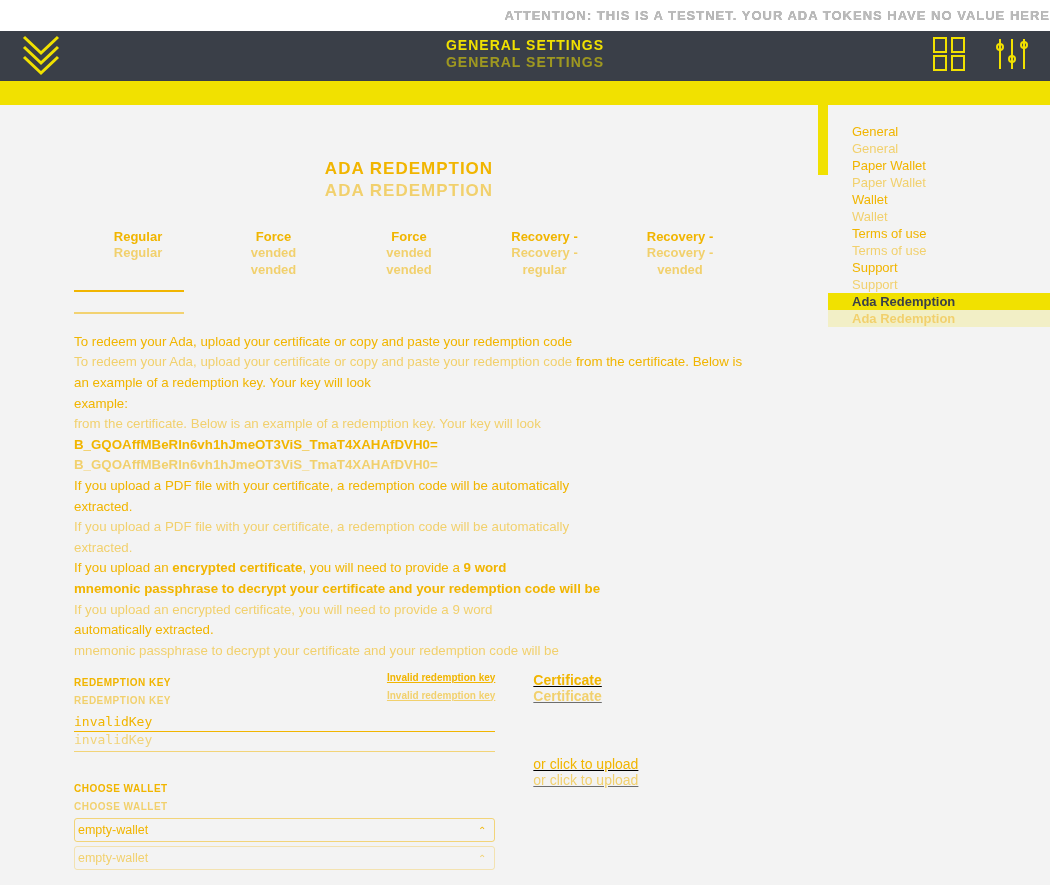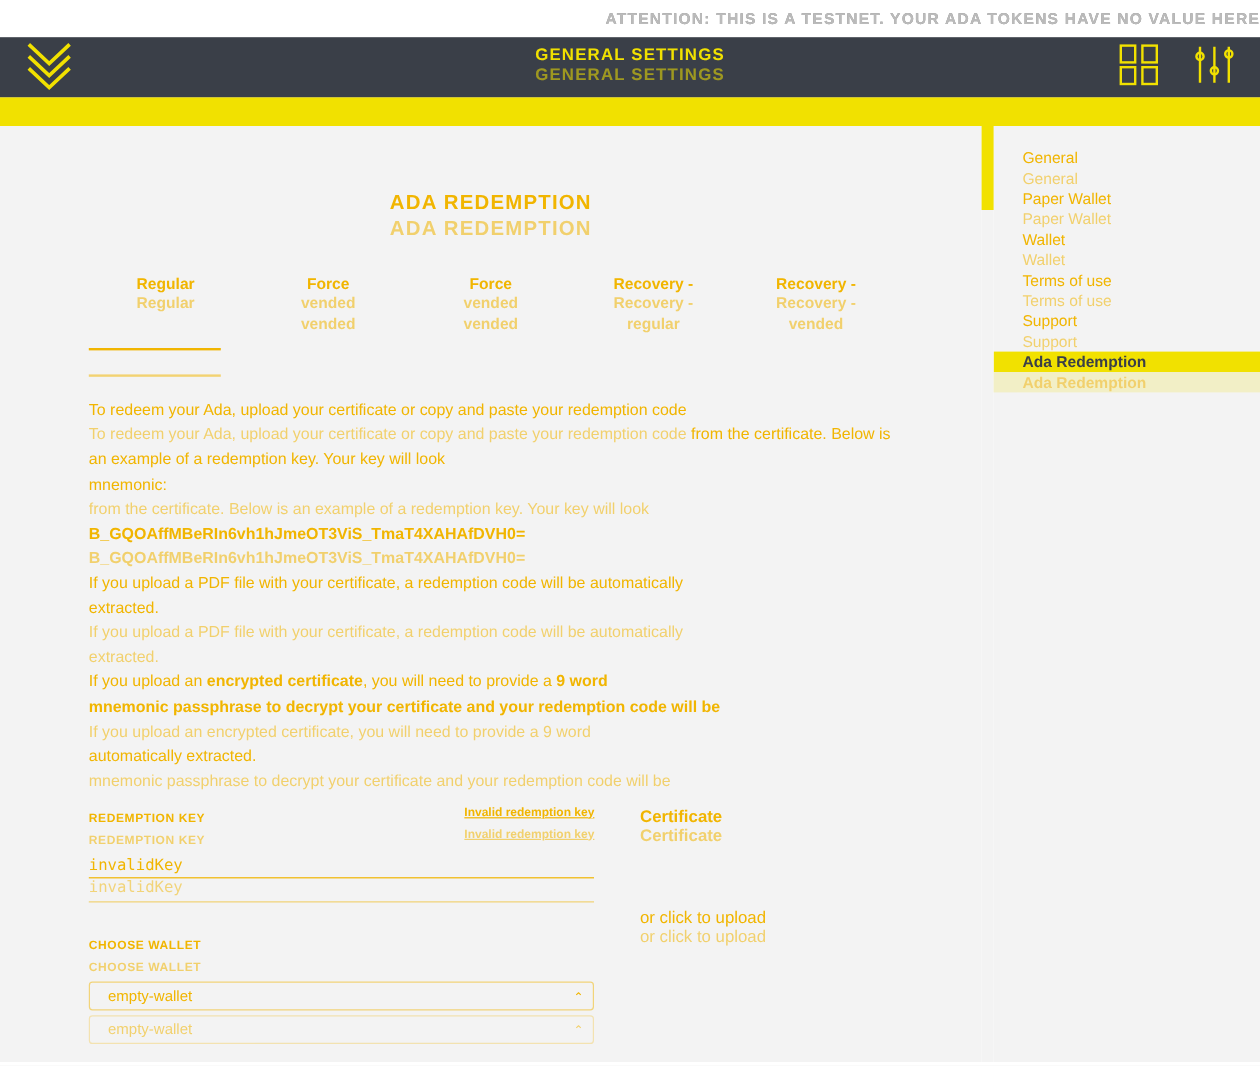--- a/index.html
+++ b/index.html
@@ -39,29 +39,29 @@
   .tab .l3 { display:block; opacity:0.55; }
   .tab.active::after { content:""; position:absolute; left:0; bottom:-4px; height:2px; width:110px; background:#f1b500; }
   .tab.active .underline2 { position:absolute; left:0; bottom:-26px; height:2px; width:110px; background:#f1b50088; }
 
   .instructions { margin:44px 74px 0 74px; font-size:13.3px; color:#f1b500; line-height:1.55; }
   .instructions .dup { opacity:0.55; display:block; }
   .instructions .bold { font-weight:bold; }
 
   .form-row { display:flex; margin:10px 74px 0 74px; gap:38px; }
   .left-form { flex:1.1; }
-  .right-form { flex:0.55; }
+  .right-form { flex:0.55;text-decoration:underline; }
 
   .field-label { font-size:10px; letter-spacing:0.5px; color:#f1b500; font-weight:bold; }
   .field-error { float:right; font-size:10px; color:#f1b500; font-weight:bold;text-decoration:underline; }
   .field-wrap { margin-top:4px; position:relative; }
   .text-input { width:100%; border:none; border-bottom:1.5px solid #f1b500; background:transparent; font-size:13px; color:#f1b500; font-family:monospace; padding:2px 0; outline:none; }
   .dup-input-line { border-bottom:1.5px solid #f1b50080; height:20px; margin-top:0px; font-family:monospace; font-size:13px; color:#f1b50080; }
 
-  .select-wrap { margin-top:4px; border:1px solid #f1b50080; border-radius:3px; padding:4px 15px; font-size:12.5px; color:#f1b500; position:relative; }
+  .select-wrap { margin-top:4px; border:1px solid #f1b50080; border-radius:3px; padding:4px 3px; font-size:12.5px; color:#f1b500; position:relative; }
   .select-caret { position:absolute; right:8px; top:6px; font-size:10px; color:#f1b500; }
 
   .cert-title { color:#f1b500; font-weight:bold; font-size:14px; }
   .cert-title .dup { display:block; opacity:0.55; }
   .upload-hint { color:#f1b500; font-size:14px; margin-top:52px; }
   .upload-hint .dup { display:block; opacity:0.55; }
 
   
   .side-list { display:flex; flex-direction:column; }
   .side-item { padding:1px 0 1px 24px; font-size:13px; color:#f1b500; cursor:pointer; }
@@ -147,21 +147,21 @@
         <span class="l1">Recovery -</span>
         <span class="l2">Recovery -</span>
         <span class="l3">vended</span>
       </div>
     </div>
 
     <div class="instructions">
       <span>To redeem your Ada, upload your certificate or copy and paste your redemption code</span><br>
       <span class="dup" style="display:inline">To redeem your Ada, upload your certificate or copy and paste your redemption code</span>
       <span>from the certificate. Below is an example of a redemption key. Your key will look</span><br>
-      <span>mnemonic:</span>
+      <span>example:</span>
       <span class="dup">from the certificate. Below is an example of a redemption key. Your key will look</span>
       <span class="bold">B_GQOAffMBeRIn6vh1hJmeOT3ViS_TmaT4XAHAfDVH0=</span><br>
       <span class="bold dup" style="display:inline">B_GQOAffMBeRIn6vh1hJmeOT3ViS_TmaT4XAHAfDVH0=</span><br>
       <span>If you upload a PDF file with your certificate, a redemption code will be automatically</span><br>
       <span>extracted.</span>
       <span class="dup">If you upload a PDF file with your certificate, a redemption code will be automatically</span>
       <span class="dup" style="display:inline">extracted.</span><br>
       <span>If you upload an </span><span class="bold">encrypted certificate</span><span>, you will need to provide a </span><span class="bold">9 word</span><br>
       <span class="bold">mnemonic passphrase to decrypt your certificate and your redemption code will be</span>
       <span class="dup">If you upload an encrypted certificate, you will need to provide a 9 word</span>

